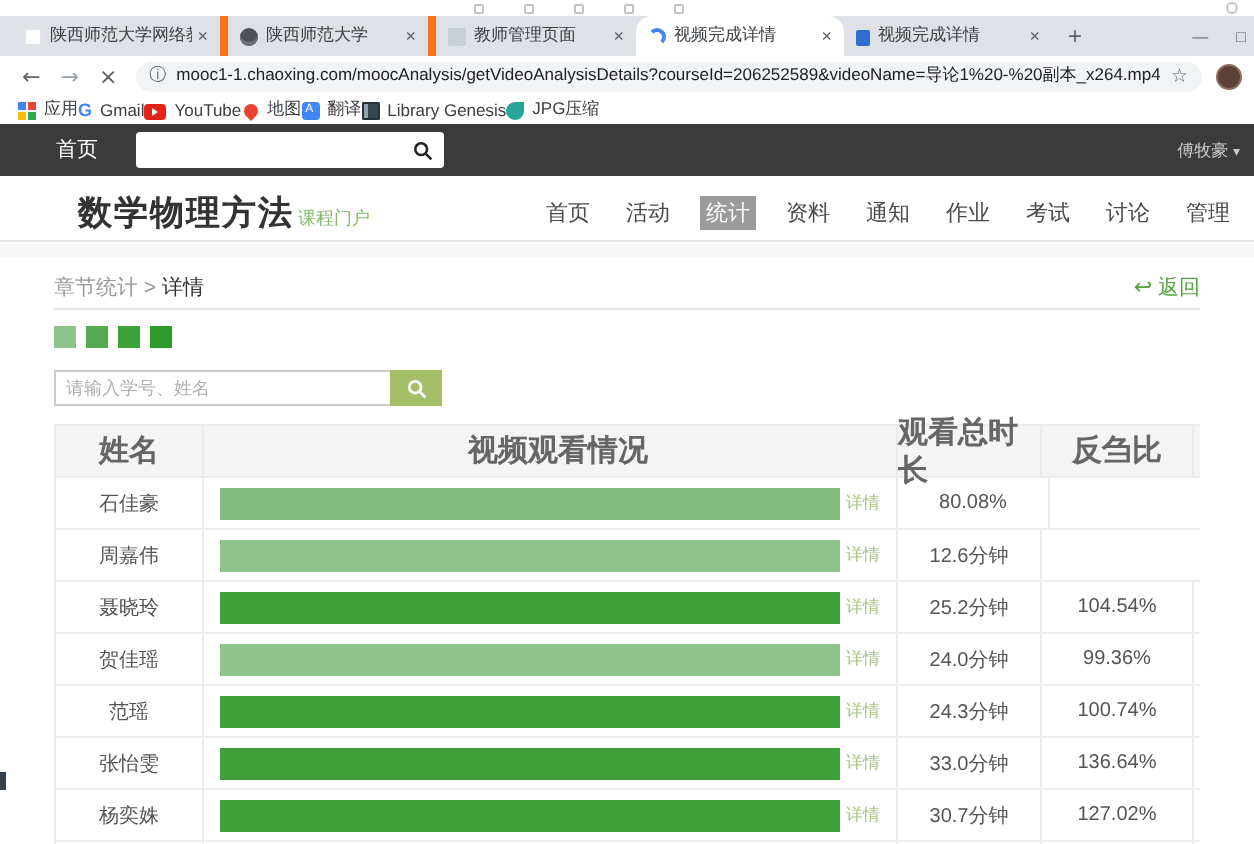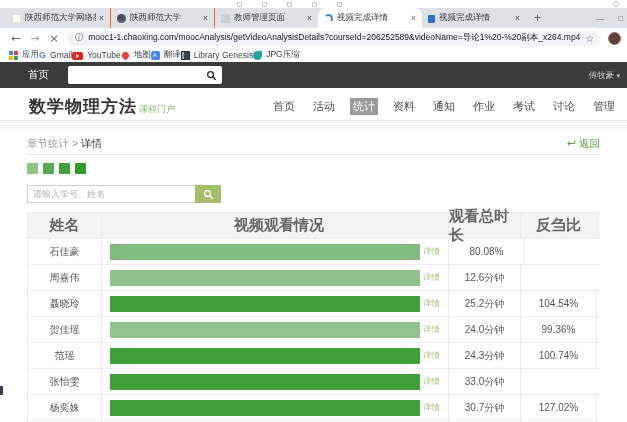--- a/index.html
+++ b/index.html
@@ -8,21 +8,21 @@
 
   
   .top-strip { position:absolute; top:0; left:0; width:627px; height:8px; background:#fff; }
   .artifact { position:absolute; top:2px; width:5px; height:5px; border:1px solid #c3c3c3; border-radius:1px; }
   .artifact.circle { border-radius:50%; width:6px; height:6px; }
 
   
   .tabbar { position:absolute; top:8px; left:0; width:627px; height:20px; background:#dee1e6; display:flex; align-items:flex-end; }
   .tabs { display:flex; height:20px; margin-left:6px; }
   .tab { width:104px; height:20px; display:flex; align-items:center; padding:0 6px; font-size:8.5px; color:#3c4043; position:relative; cursor:default; }
-  .tab.sep { border-left:1px solid #f97316; }
+  .tab.sep { border-left:4px solid #f97316; }
   .tab.active { background:#fff; border-radius:8px 8px 0 0; border-left:none; }
   .tab-title { flex:1; overflow:hidden; white-space:nowrap; }
   .tab-close { color:#5f6368; font-size:9px; margin-left:3px; }
   .favicon { width:9px; height:9px; margin-right:4px; flex:none; }
   .favicon.blank-favicon { background:#fdfdfd; border:1px solid #e3e3e3; }
   .favicon.globe-favicon { border-radius:50%; background:#4d5156; box-shadow:inset 0 -2px 0 #6b7075; }
   .favicon.page-favicon { background:#c8d0d6; border-radius:1px; }
   .favicon.spinner-favicon { width:9px; height:9px; border:2px solid transparent; border-top-color:#4285f4; border-right-color:#4285f4; border-radius:50%; }
   .favicon.doc-favicon { background:#2f6fd0; border-radius:1px; width:7px; height:8px; margin-top:1px; }
   .newtab-btn { font-size:12px; color:#5f6368; margin-left:8px; line-height:20px; }
@@ -59,21 +59,21 @@
   .site-topbar { position:absolute; top:62px; left:0; width:627px; height:26px; background:#3b3b3b; }
   .home-link { position:absolute; left:28px; top:6px; font-size:10.5px; color:#fff; }
   .site-search { position:absolute; left:68px; top:4px; width:154px; height:18px; background:#fff; border-radius:2px; display:flex; align-items:center; }
   .site-search input { flex:1; border:none; outline:none; height:14px; font-size:9px; padding:0 5px; background:transparent; }
   .site-search .mag { margin-right:5px; display:flex; }
   .user-menu { position:absolute; right:7px; top:8px; font-size:8.5px; color:#c9c9c9; }
   .user-menu .caret { font-family:"DejaVu Sans",sans-serif; font-size:7px; }
 
   
   .course-header { position:absolute; top:88px; left:0; width:627px; height:33px; background:#fff; border-bottom:1px solid #e6e6e6; }
-  .course-title { position:absolute; left:29px; top:7px; font-size:17px; font-weight:bold; color:#333; letter-spacing:1px; }
+  .course-title { position:absolute; left:39px; top:7px; font-size:17px; font-weight:bold; color:#333; letter-spacing:1px; }
   .portal-label { font-size:9px; font-weight:normal; color:#86ba6b; letter-spacing:0; margin-left:2px; }
   .course-menu { position:absolute; right:9px; top:10px; display:flex; gap:12px; font-size:11px; color:#4a4a4a; }
   .menu-item { cursor:pointer; padding:1px 3px; }
   .menu-item.active { background:#9b9b9b; color:#fff; }
 
   
   .content { position:absolute; top:122px; left:0; right:0; bottom:0; background:#fff; }
   .gray-strip { height:7px; background:#f7f7f7; }
   .inner { margin:0 27px; }
   .breadcrumb-row { height:26px; padding-top:5px; border-bottom:1px solid #e5e5e5; display:flex; justify-content:space-between; align-items:center; }
@@ -338,20 +338,21 @@
     <div class="td col-ratio">100.74%</div>
   </div>
 
   <div class="trow">
     <div class="td col-name">张怡雯</div>
     <div class="td col-video">
       <div class="bar" style="background: rgb(61, 160, 57); width: 310px;"></div>
       <span class="detail">详情</span>
     </div>
     <div class="td col-time">33.0分钟</div>
+    <div class="td col-ratio">136.64%</div>
   </div>
 
   <div class="trow">
     <div class="td col-name">杨奕姝</div>
     <div class="td col-video">
       <div class="bar" style="background: rgb(61, 160, 57); width: 310px;"></div>
       <span class="detail">详情</span>
     </div>
     <div class="td col-time">30.7分钟</div>
     <div class="td col-ratio">127.02%</div>

